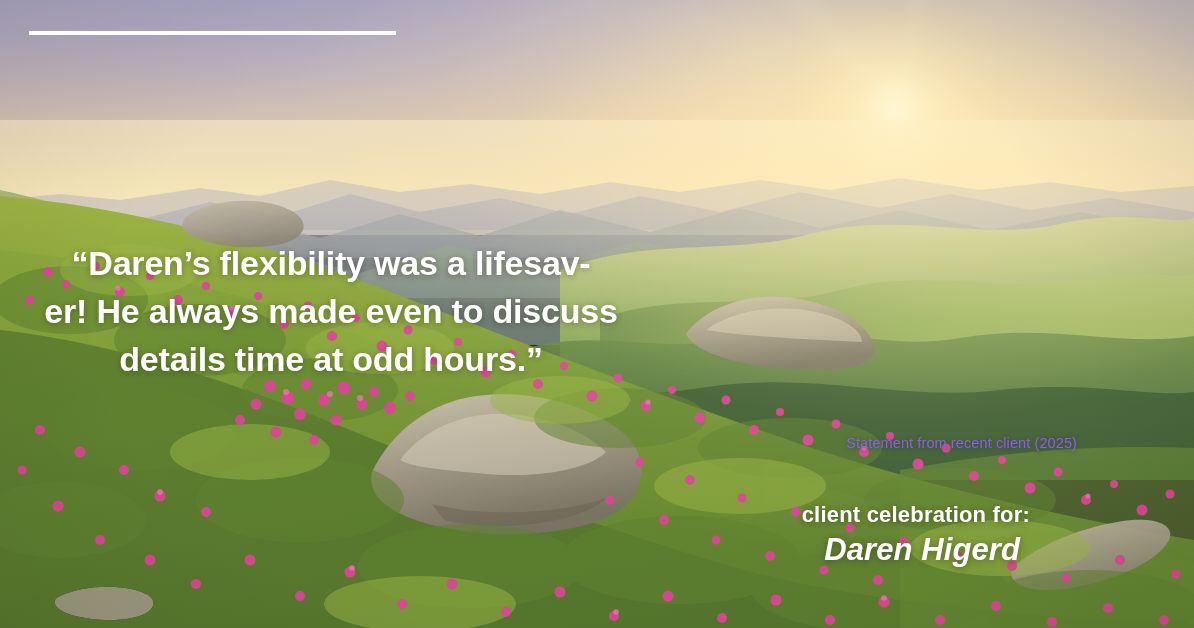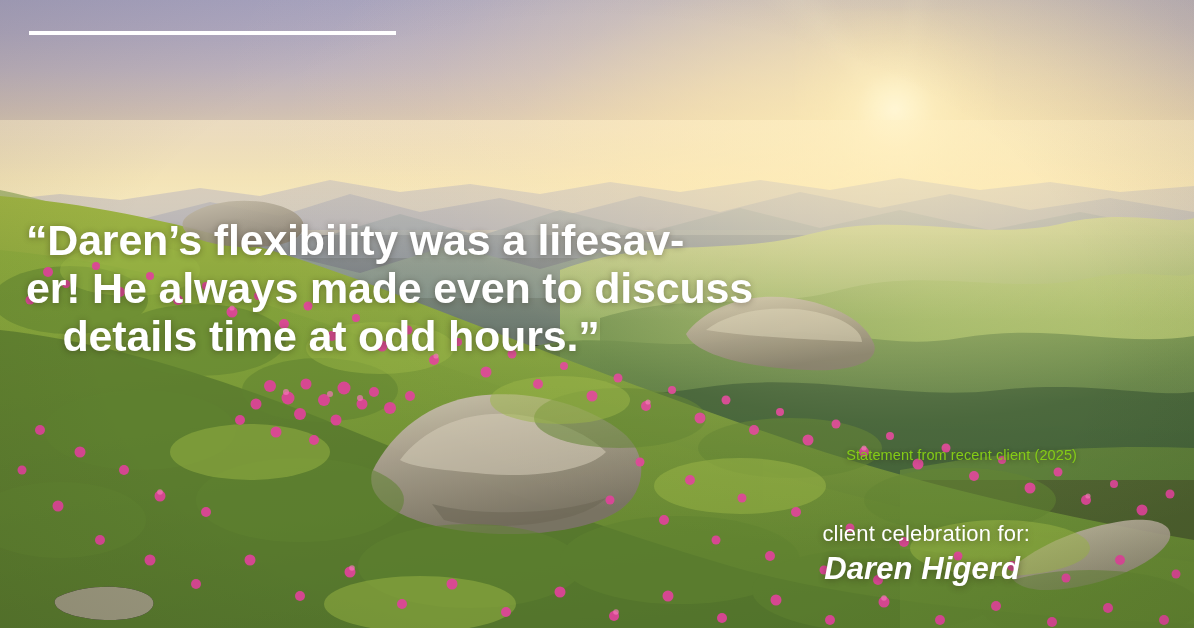--- a/index.html
+++ b/index.html
@@ -154,38 +154,38 @@
     left: 29px;
     top: 31px;
     width: 367px;
     height: 4px;
     background: #ffffff;
   }
 
   .quote-block {
     position: absolute;
     left: 26px;
-    top: 216px;
+    top: 239px;
     width: 610px;
     text-align: center;
     color: #ffffff;
-    font-size: 43px;
+    font-size: 34px;
     font-weight: 700;
     line-height: 48px;
     letter-spacing: -0.2px;
     text-shadow: 0 1px 6px rgba(40,30,15,0.38);
   }
   .quote-line { display: block; white-space: pre; }
 
   .attrib-block {
     position: absolute;
     right: 117px;
-    top: 442px;
+    top: 430px;
     text-align: right;
-    color: #84cc16;
+    color: #8b5cf6;
   }
   .attrib-line {
     display: block;
     font-size: 14.5px;
     line-height: 26px;
     letter-spacing: 0.1px;
     text-shadow: 0 1px 5px rgba(40,30,15,0.45);
     white-space: pre;
   }
 
@@ -193,26 +193,25 @@
     position: absolute;
     right: 160px;
     top: 500px;
     text-align: right;
     color: #ffffff;
   }
   .for-label {
     display: block;
     font-size: 22px;
     line-height: 30px;
-    font-weight: 400;
+    font-weight: 700;
     letter-spacing: 0.2px;
     text-shadow: 0 1px 6px rgba(40,30,15,0.42);
     white-space: pre;
     padding-right: 4px;
-    margin-top: 19px;
   }
   .agent-name {
     display: block;
     font-size: 31px;
     line-height: 40px;
     font-weight: 700;
     letter-spacing: 0.1px;
     text-shadow: 0 1px 7px rgba(40,30,15,0.45);
     white-space: pre;
     padding-right: 14px;

